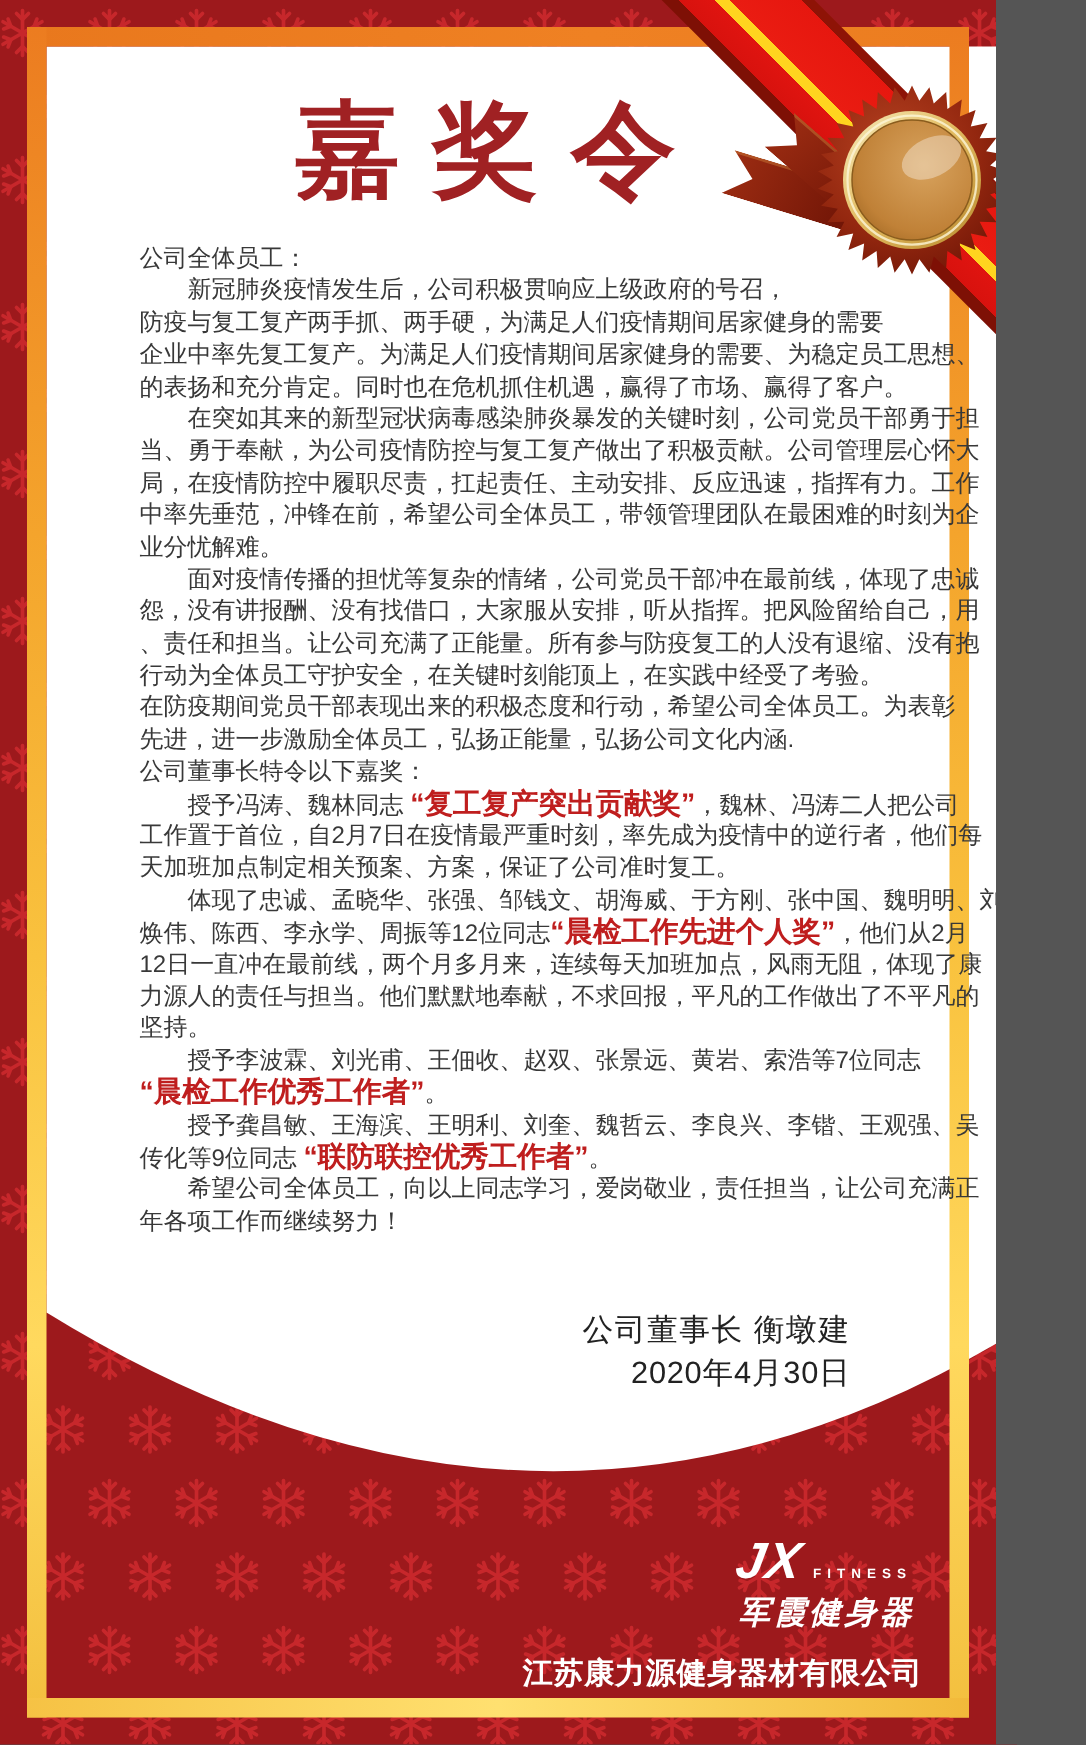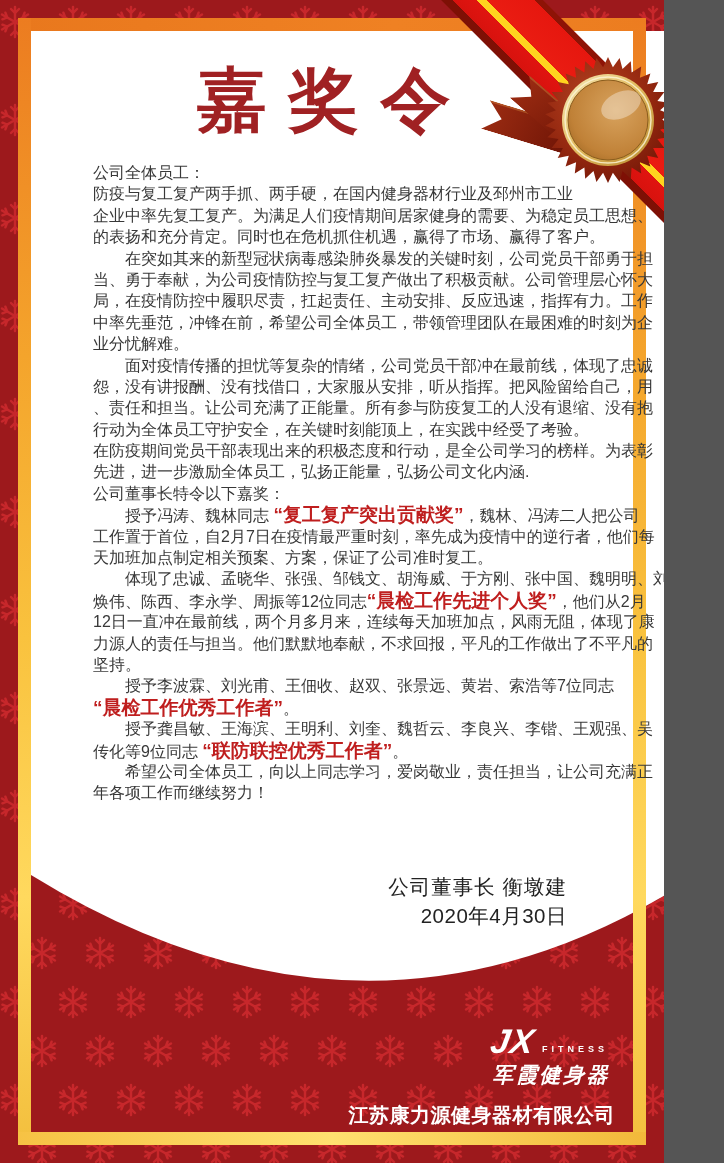--- a/index.html
+++ b/index.html
@@ -115,33 +115,34 @@
 
   <div class="f-strip f-top"></div>
   <div class="f-strip f-left"></div>
   <div class="f-strip f-right"></div>
   <div class="f-strip f-bottom"></div>
 
   <div class="title">嘉奖令</div>
 
   <div class="body-text" id="body-lines">
       <div class="line"><span>公司全体员工：</span></div>
-      <div class="line"><span>防疫与复工复产两手抓、两手硬，在国内健身器材行业及邳州市工业</span></div>
+      <div class="line ind"><span>新冠肺炎疫情发生后，公司积极贯响应上级政府的号召，</span></div>
+      <div class="line"><span>防疫与复工复产两手抓、两手硬，为满足人们疫情期间居家健身的需要</span></div>
       <div class="line"><span>企业中率先复工复产。为满足人们疫情期间居家健身的需要、为稳定员工思想、</span></div>
       <div class="line"><span>的表扬和充分肯定。同时也在危机抓住机遇，赢得了市场、赢得了客户。</span></div>
       <div class="line ind"><span>在突如其来的新型冠状病毒感染肺炎暴发的关键时刻，公司党员干部勇于担</span></div>
       <div class="line"><span>当、勇于奉献，为公司疫情防控与复工复产做出了积极贡献。公司管理层心怀大</span></div>
       <div class="line"><span>局，在疫情防控中履职尽责，扛起责任、主动安排、反应迅速，指挥有力。工作</span></div>
       <div class="line"><span>中率先垂范，冲锋在前，希望公司全体员工，带领管理团队在最困难的时刻为企</span></div>
       <div class="line"><span>业分忧解难。</span></div>
       <div class="line ind"><span>面对疫情传播的担忧等复杂的情绪，公司党员干部冲在最前线，体现了忠诚</span></div>
       <div class="line"><span>怨，没有讲报酬、没有找借口，大家服从安排，听从指挥。把风险留给自己，用</span></div>
       <div class="line"><span>、责任和担当。让公司充满了正能量。所有参与防疫复工的人没有退缩、没有抱</span></div>
       <div class="line"><span>行动为全体员工守护安全，在关键时刻能顶上，在实践中经受了考验。</span></div>
-      <div class="line"><span>在防疫期间党员干部表现出来的积极态度和行动，是全公司学习的榜样。为表彰</span></div>
+      <div class="line"><span>在防疫期间党员干部表现出来的积极态度和行动，希望公司全体员工。为表彰</span></div>
       <div class="line"><span>先进，进一步激励全体员工，弘扬正能量，弘扬公司文化内涵.</span></div>
       <div class="line"><span>公司董事长特令以下嘉奖：</span></div>
       <div class="line ind"><span>授予冯涛、魏林同志 </span><span class="award">“复工复产突出贡献奖”</span><span>，魏林、冯涛二人把公司</span></div>
       <div class="line"><span>工作置于首位，自2月7日在疫情最严重时刻，率先成为疫情中的逆行者，他们每</span></div>
       <div class="line"><span>天加班加点制定相关预案、方案，保证了公司准时复工。</span></div>
       <div class="line ind"><span>体现了忠诚、孟晓华、张强、邹钱文、胡海威、于方刚、张中国、魏明明、刘</span></div>
       <div class="line"><span>焕伟、陈西、李永学、周振等12位同志</span><span class="award">“晨检工作先进个人奖”</span><span>，他们从2月</span></div>
       <div class="line"><span>12日一直冲在最前线，两个月多月来，连续每天加班加点，风雨无阻，体现了康</span></div>
       <div class="line"><span>力源人的责任与担当。他们默默地奉献，不求回报，平凡的工作做出了不平凡的</span></div>
       <div class="line"><span>坚持。</span></div>

